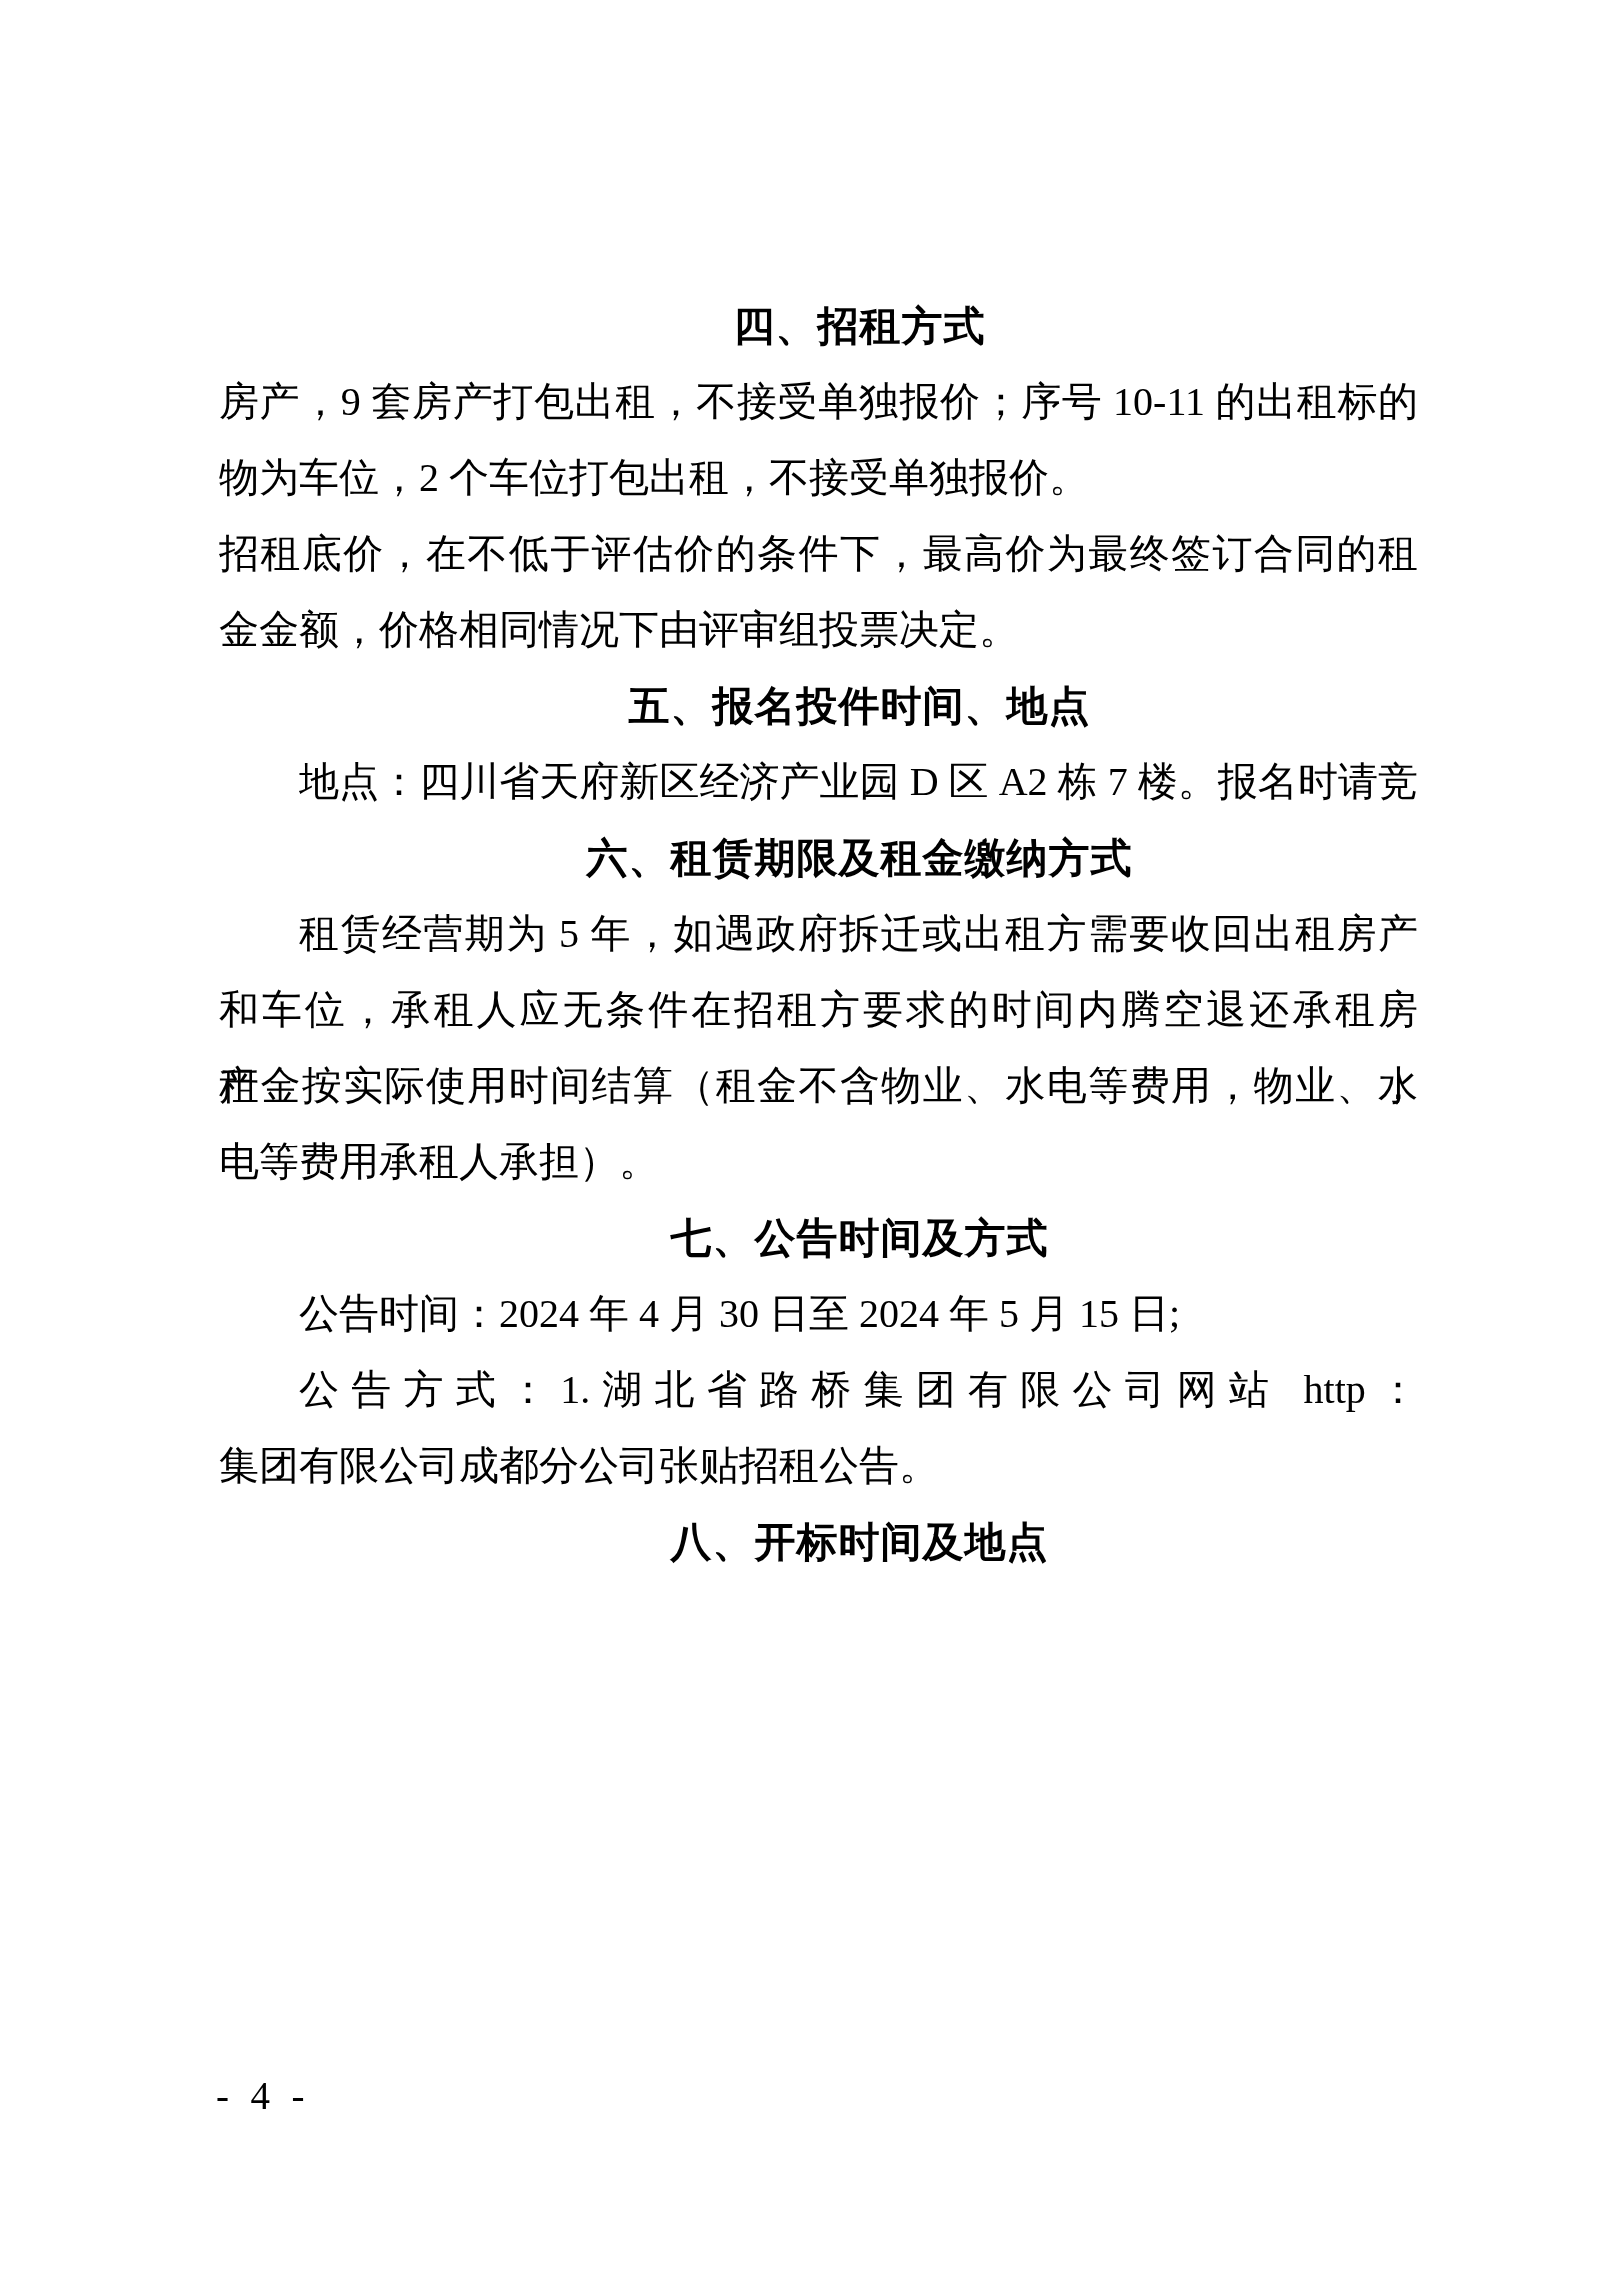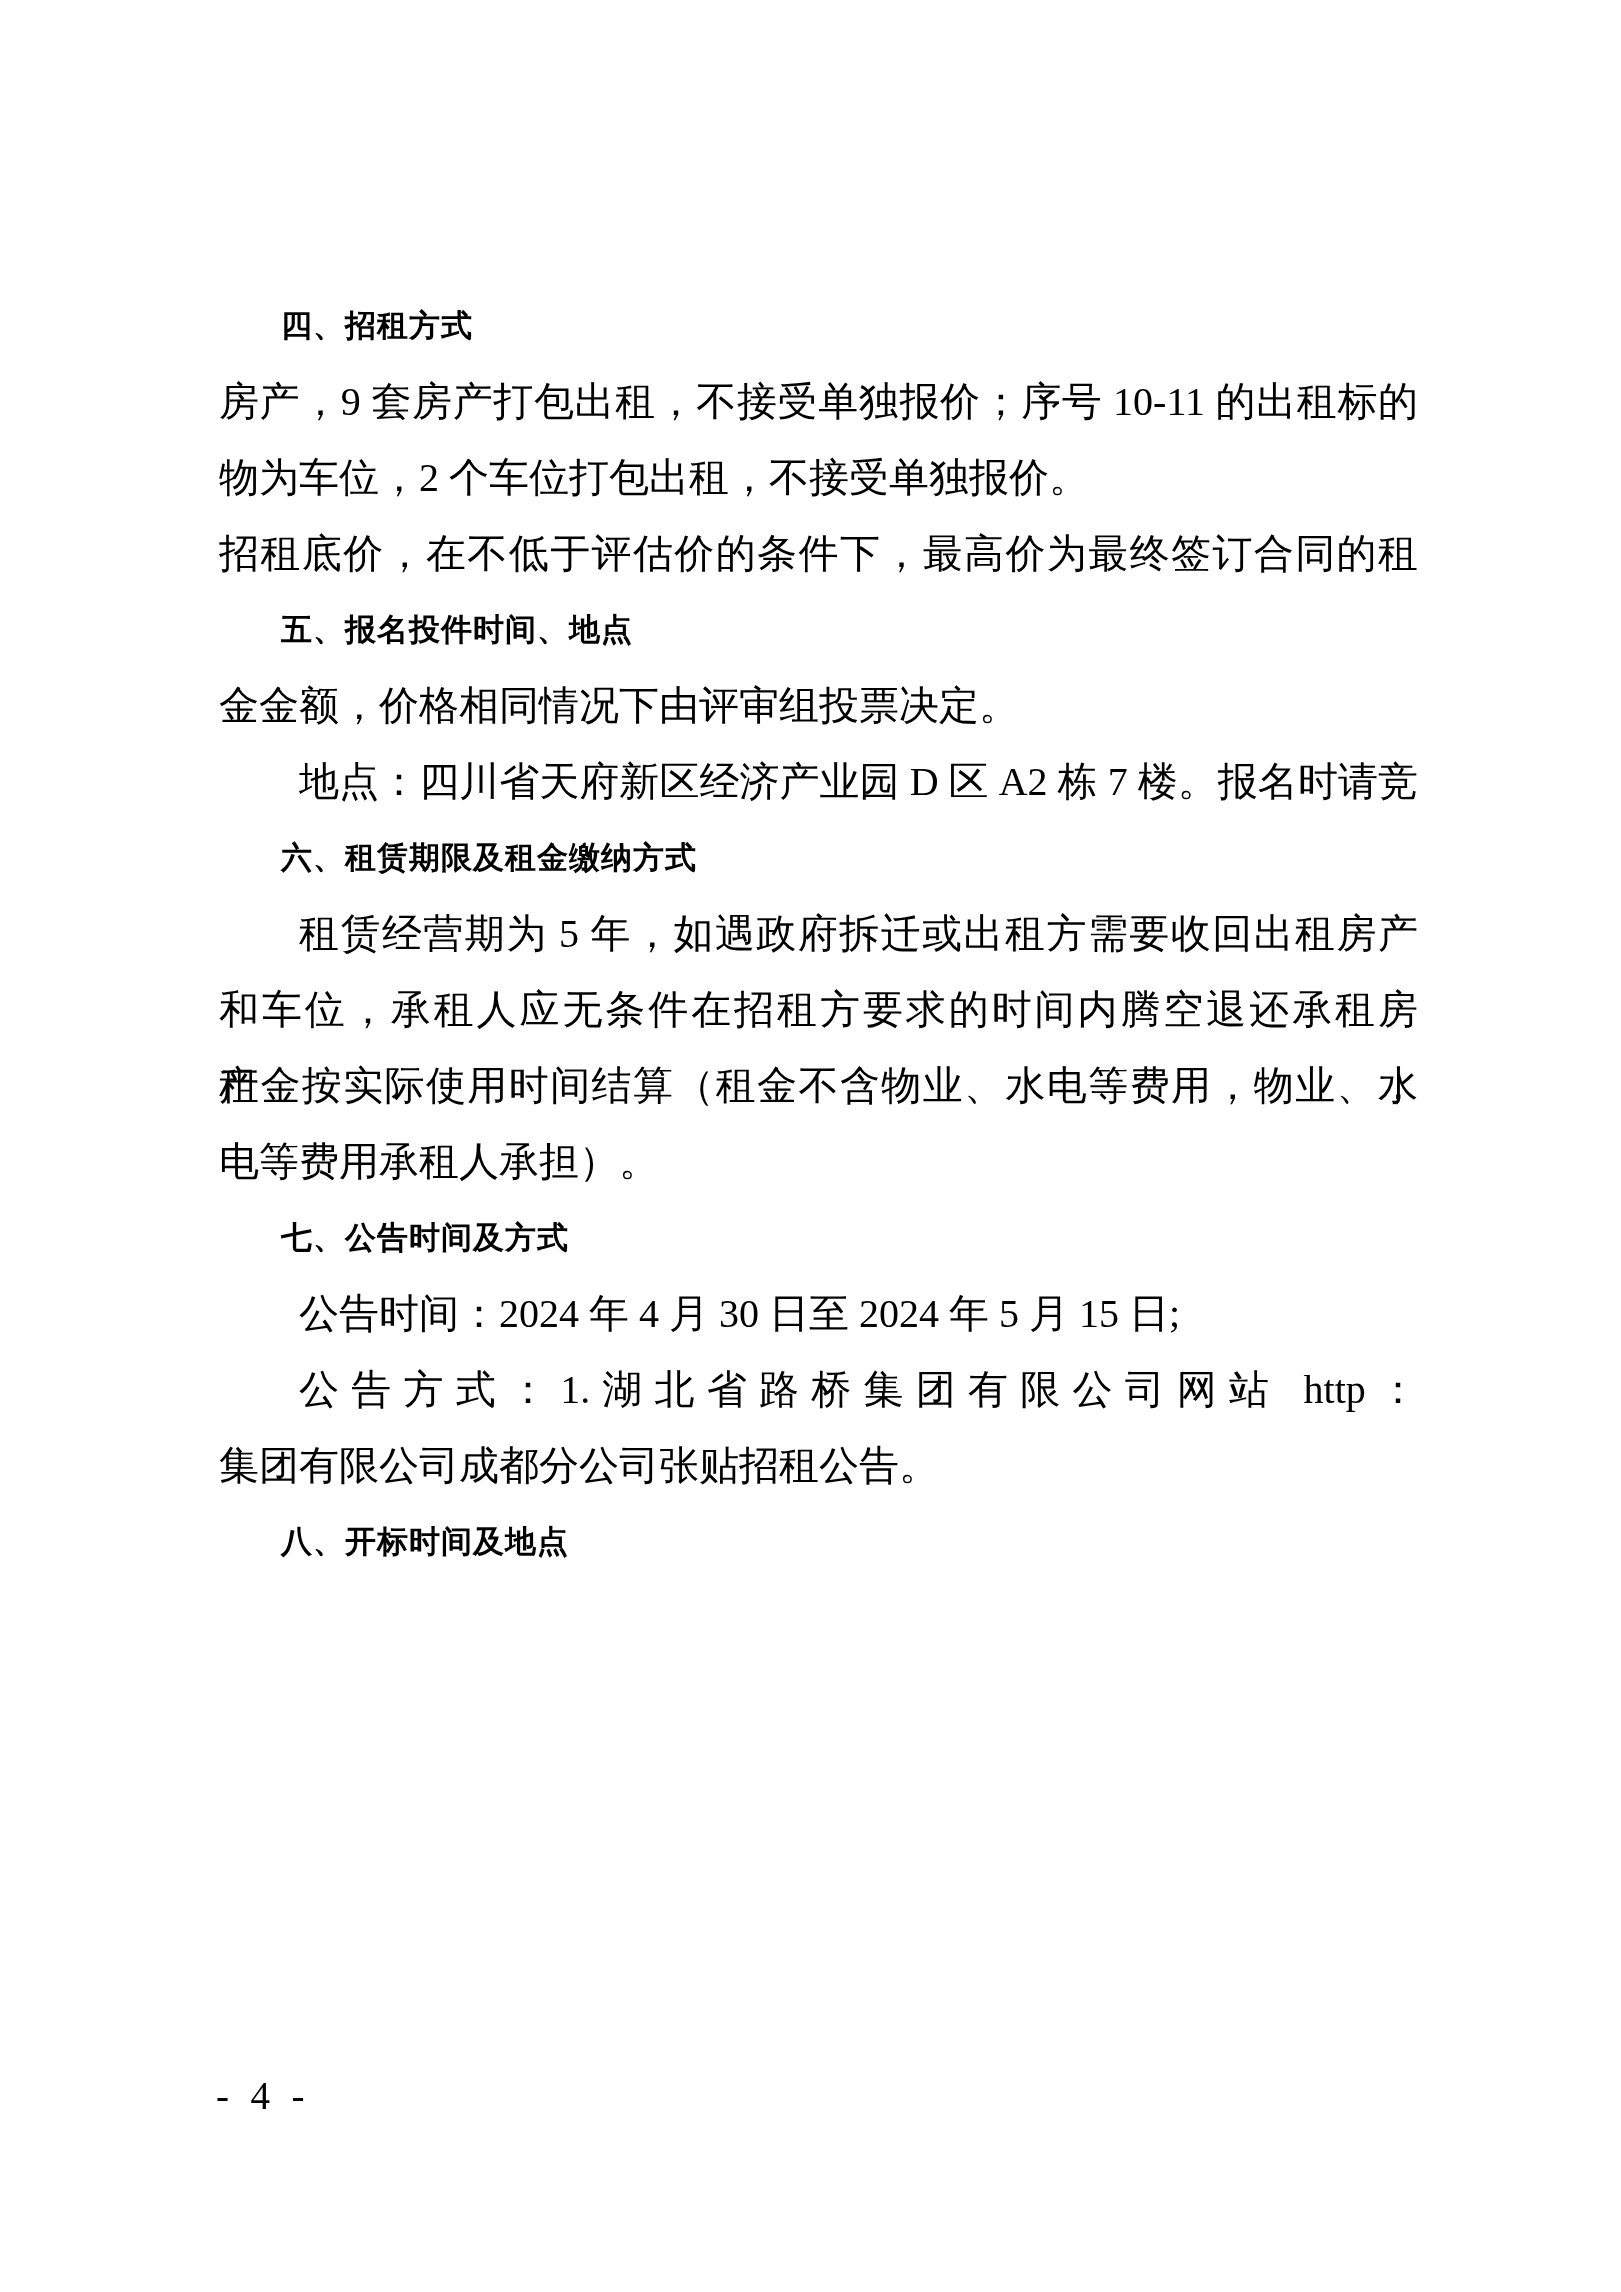--- a/index.html
+++ b/index.html
@@ -35,23 +35,24 @@
     text-align: justify;
     text-align-last: justify;
     text-justify: inter-character;
   }
   .indent {
     text-indent: 2em;
   }
   .heading {
     font-family: "Liberation Sans", sans-serif;
     font-weight: 700;
-    font-size: 31px;
+    font-size: 41px;
     letter-spacing: 1px;
     text-indent: 2em;
+    text-align: center;
   }
   .page-number {
     position: absolute;
     left: 216px;
     top: 2066px;
     height: 59px;
     line-height: 59px;
     font-size: 39px;
     letter-spacing: 5.9px;
     font-family: "Liberation Serif", serif;
@@ -61,23 +62,23 @@
 </head>
 <body>
 
 <div class="page">
   <div class="content">
 
     <div class="line heading">四、招租方式</div>
     <div class="line fill">房产，9 套房产打包出租，不接受单独报价；序号 10-11 的出租标的</div>
     <div class="line">物为车位，2 个车位打包出租，不接受单独报价。</div>
     <div class="line fill">招租底价，在不低于评估价的条件下，最高价为最终签订合同的租</div>
+    <div class="line">金金额，价格相同情况下由评审组投票决定。</div>
+
     <div class="line heading">五、报名投件时间、地点</div>
-
-    <div class="line">金金额，价格相同情况下由评审组投票决定。</div>
     <div class="line fill indent">地点：四川省天府新区经济产业园 D 区 A2 栋 7 楼。报名时请竞</div>
 
     <div class="line heading">六、租赁期限及租金缴纳方式</div>
     <div class="line fill indent">租赁经营期为 5 年，如遇政府拆迁或出租方需要收回出租房产</div>
     <div class="line fill">和车位，承租人应无条件在招租方要求的时间内腾空退还承租房产，</div>
     <div class="line fill">租金按实际使用时间结算（租金不含物业、水电等费用，物业、水</div>
     <div class="line">电等费用承租人承担）。</div>
 
     <div class="line heading">七、公告时间及方式</div>
     <div class="line indent">公告时间：2024 年 4 月 30 日至 2024 年 5 月 15 日;</div>

